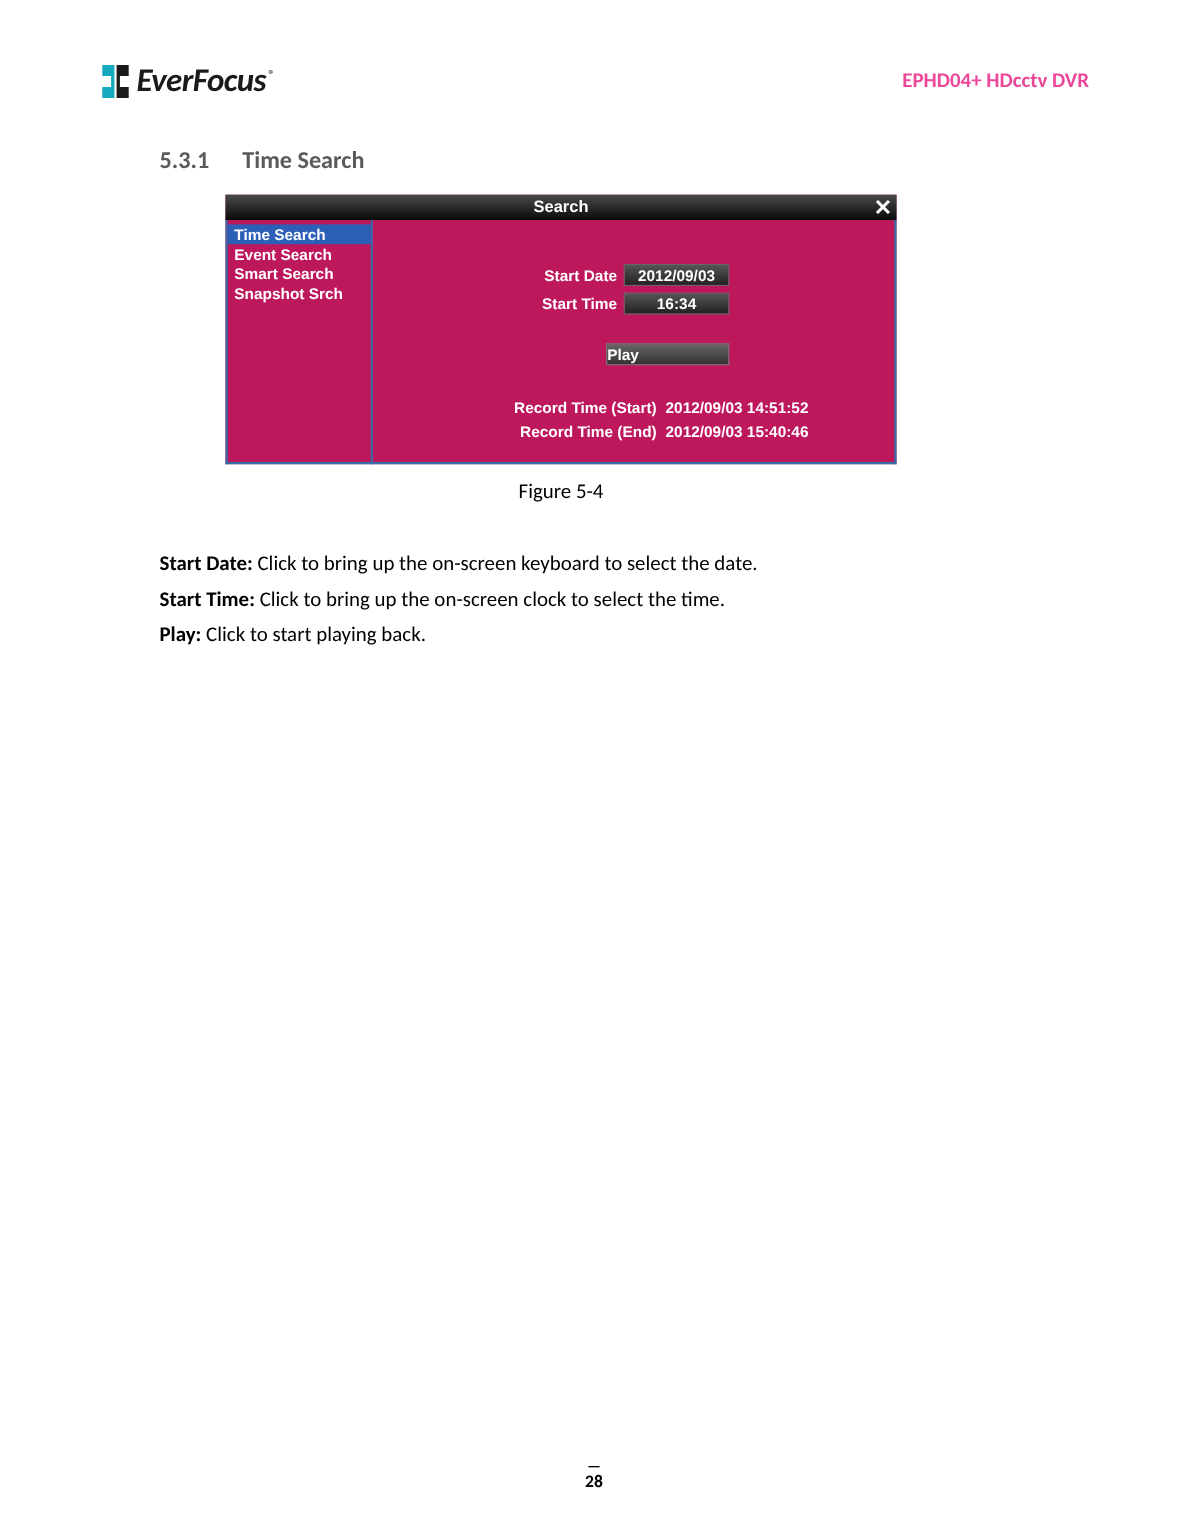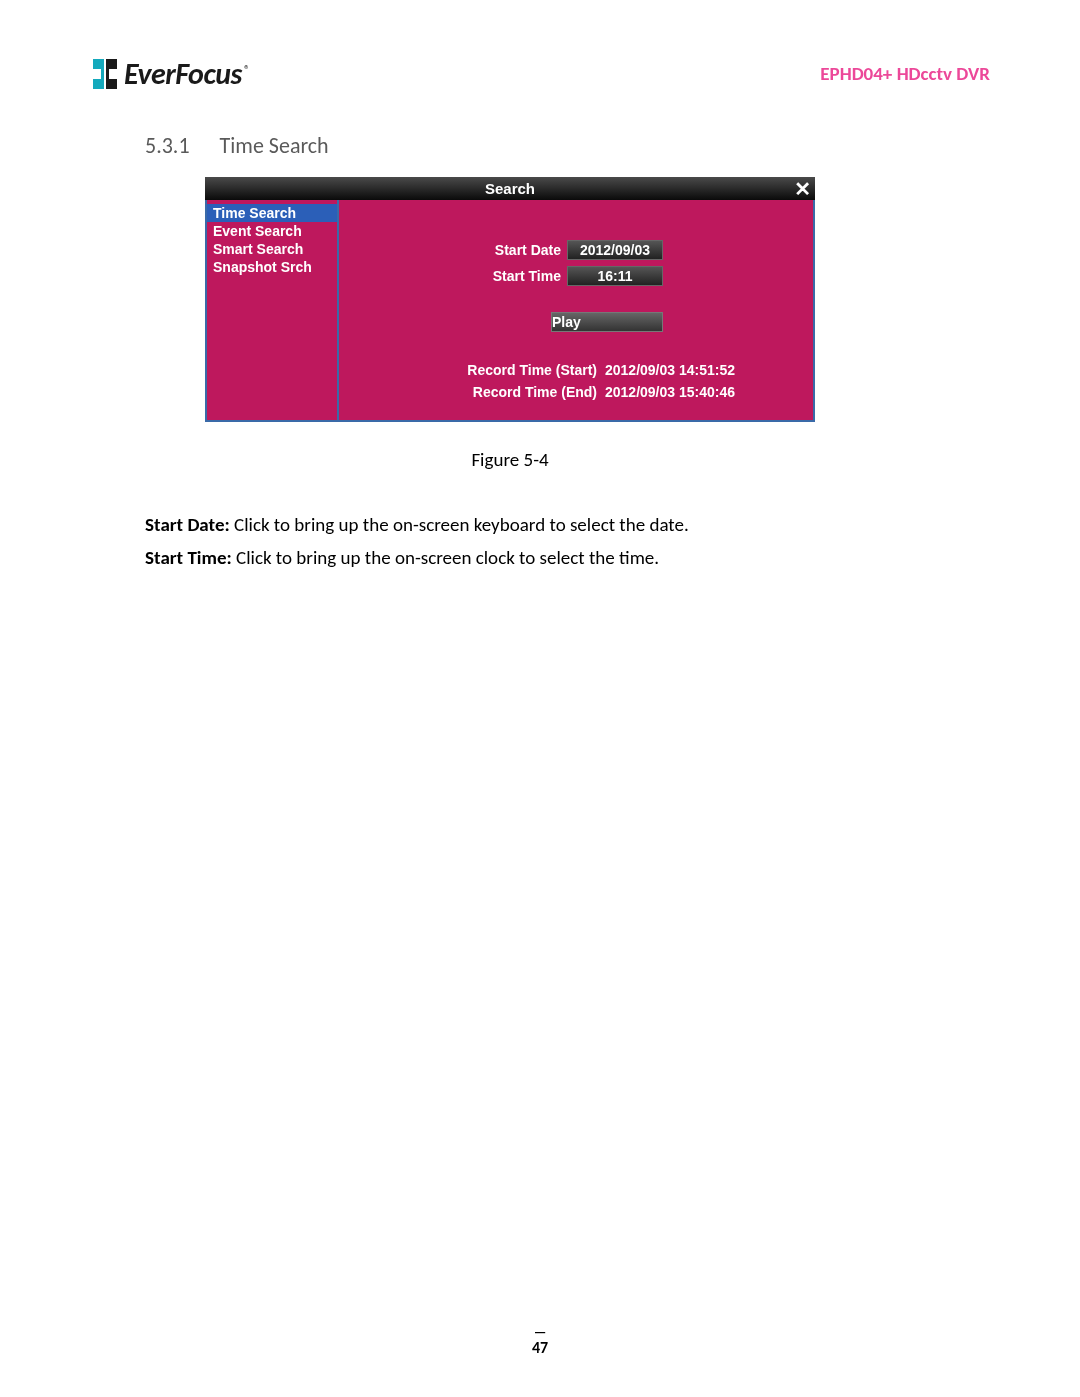--- a/index.html
+++ b/index.html
@@ -48,21 +48,21 @@
     font-style: normal;
     font-weight: normal;
   }
   .product-name {
     font-size: 19px;
     font-weight: bold;
     color: #ec4899;
   }
   .section-heading {
     font-size: 22px;
-    font-weight: normal;
+    font-weight: bold;
     color: #5a5a5a;
     margin-left: 55px;
     margin-bottom: 18px;
   }
   .section-num {
     margin-right: 30px;
   }
   .figure-wrap {
     margin-left: 115px;
     width: 610px;
@@ -169,21 +169,21 @@
     padding-right: 58px;
     margin-bottom: 6px;
     font-weight: bold;
   }
   .record-label {
     margin-right: 8px;
   }
   .figure-caption {
     text-align: center;
     font-size: 19px;
-    margin-top: 26px;
+    margin-top: 14px;
     margin-bottom: 40px;
   }
   .body-text {
     margin-left: 55px;
     font-size: 19px;
     line-height: 1.5;
   }
   .body-text p { margin: 0 0 4px 0; }
   .body-text b { font-weight: bold; }
   .page-footer {
@@ -238,21 +238,21 @@
           <div class="sidebar-item">Smart Search</div>
           <div class="sidebar-item">Snapshot Srch</div>
         </div>
         <div class="dvr-main">
           <div class="field-row">
             <span class="field-label">Start Date</span>
             <span class="field-input">2012/09/03</span>
           </div>
           <div class="field-row">
             <span class="field-label">Start Time</span>
-            <span class="field-input">16:11</span>
+            <span class="field-input">16:34</span>
           </div>
           <div class="play-row">
             <span class="play-button">Play</span>
           </div>
           <div class="record-row">
             <span class="record-label">Record Time (Start)</span>
             <span>2012/09/03 14:51:52</span>
           </div>
           <div class="record-row">
             <span class="record-label">Record Time (End)</span>
@@ -264,20 +264,23 @@
     <div class="figure-caption">Figure 5-4</div>
   </div>
 
   <div class="body-text">
     <p>
       <b>Start Date:</b><span> Click to bring up the on-screen keyboard to select the date.</span>
     </p>
     <p>
       <b>Start Time:</b><span> Click to bring up the on-screen clock to select the time.</span>
     </p>
+    <p>
+      <b>Play:</b><span> Click to start playing back.</span>
+    </p>
   </div>
 
   <div class="page-footer">
     <span class="footer-dash">—</span>
-    <span>47</span>
+    <span>28</span>
   </div>
 
 </div>
 
 </body></html>

